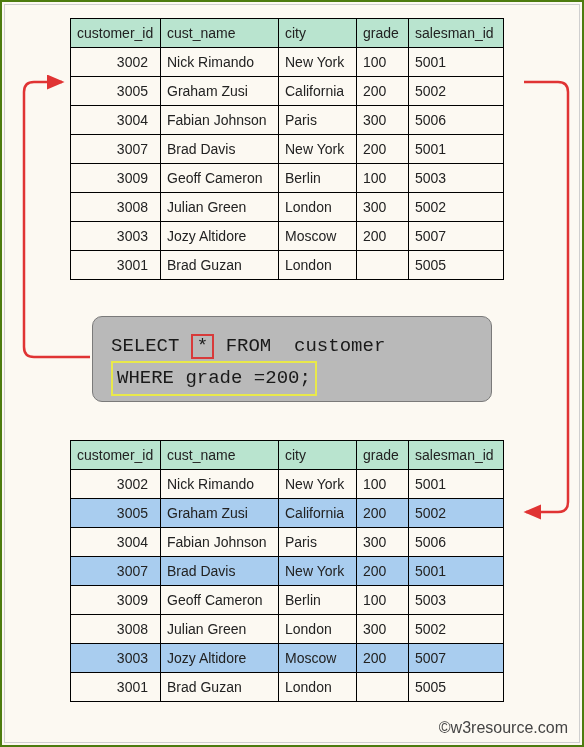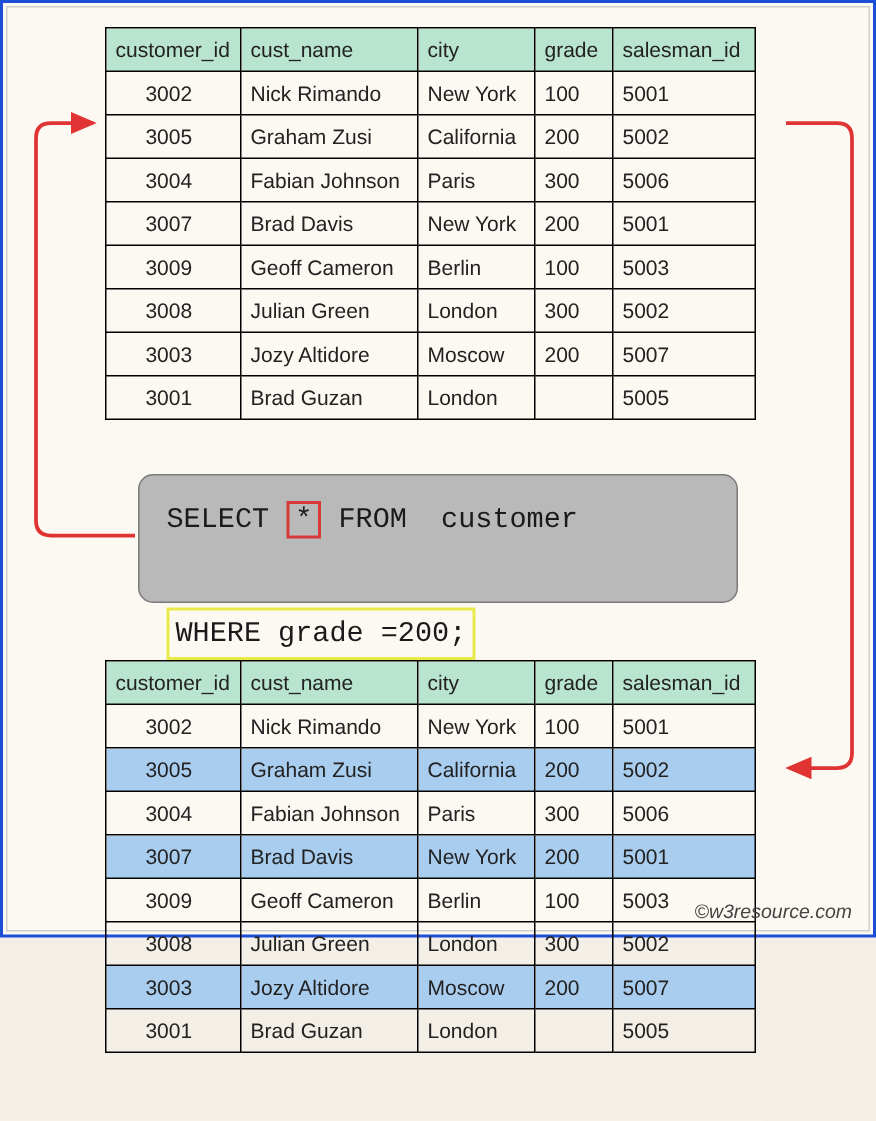--- a/index.html
+++ b/index.html
@@ -10,23 +10,23 @@
     background: #f3efe7;
     font-family: Arial, Helvetica, sans-serif;
     font-size: 14px;
     color: #222;
     position: relative;
     overflow: hidden;
   }
   .page {
     position: relative;
     width: 584px;
-    height: 625px;
+    height: 747px;
     box-sizing: border-box;
-    border: 2px solid #1d4ed8;
+    border: 2px solid #4d7c0f;
     background: #fcf9f2;
   }
   .page::before {
     content:"";
     position:absolute;
     left:2px; right:2px; top:2px; bottom:2px;
     border:1px solid #cfcfcf;
     pointer-events:none;
   }
   .tbl {
@@ -42,21 +42,21 @@
     height: 20px;
     box-sizing: content-box;
     white-space: nowrap;
     overflow: hidden;
   }
   .tbl th {
     background: #b9e4cf;
     font-weight: normal;
   }
   .tbl td.idcol {
-    text-align: center;
+    text-align: right;
     padding-right: 12px;
   }
   .tbl tr.hl td {
     background: #a9cdef;
   }
   .tbl .col-id    { width: 90px; }
   .tbl .col-name  { width: 118px; }
   .tbl .col-city  { width: 78px; }
   .tbl .col-grade { width: 52px; }
   .tbl .col-sid   { width: 95px; }
@@ -84,38 +84,36 @@
     display: inline-block;
     border: 2px solid #d83a3a;
     padding: 0 4px;
     line-height: 1.1;
     vertical-align: baseline;
   }
   .sql-where-box {
     display: inline-block;
     border: 2px solid #e9e94a;
     padding: 0 4px;
-    margin-top: 44px;
   }
 
   svg.arrows {
     position: absolute;
     left: 0; top: 0;
     width: 584px;
     height: 747px;
     pointer-events: none;
   }
 
   .copyright {
     position: absolute;
     right: 14px;
     bottom: 8px;
-    font-size: 13px;
+    font-size: 16px;
     color: #444;
-    font-style: italic;
   }
 </style>
 </head>
 <body>
 <div class="page">
 
 <table id="table-top" class="tbl">
   <colgroup>
     <col class="col-id">
         <col class="col-name">

